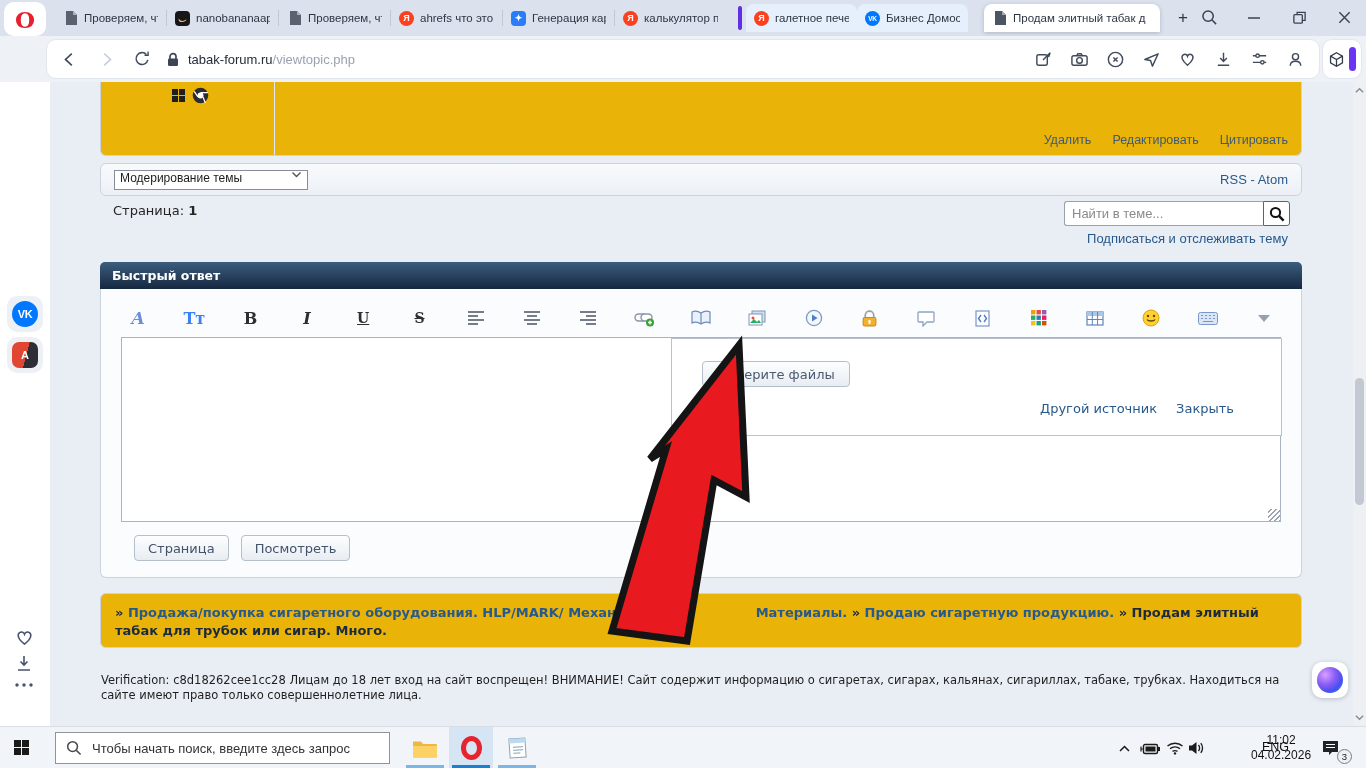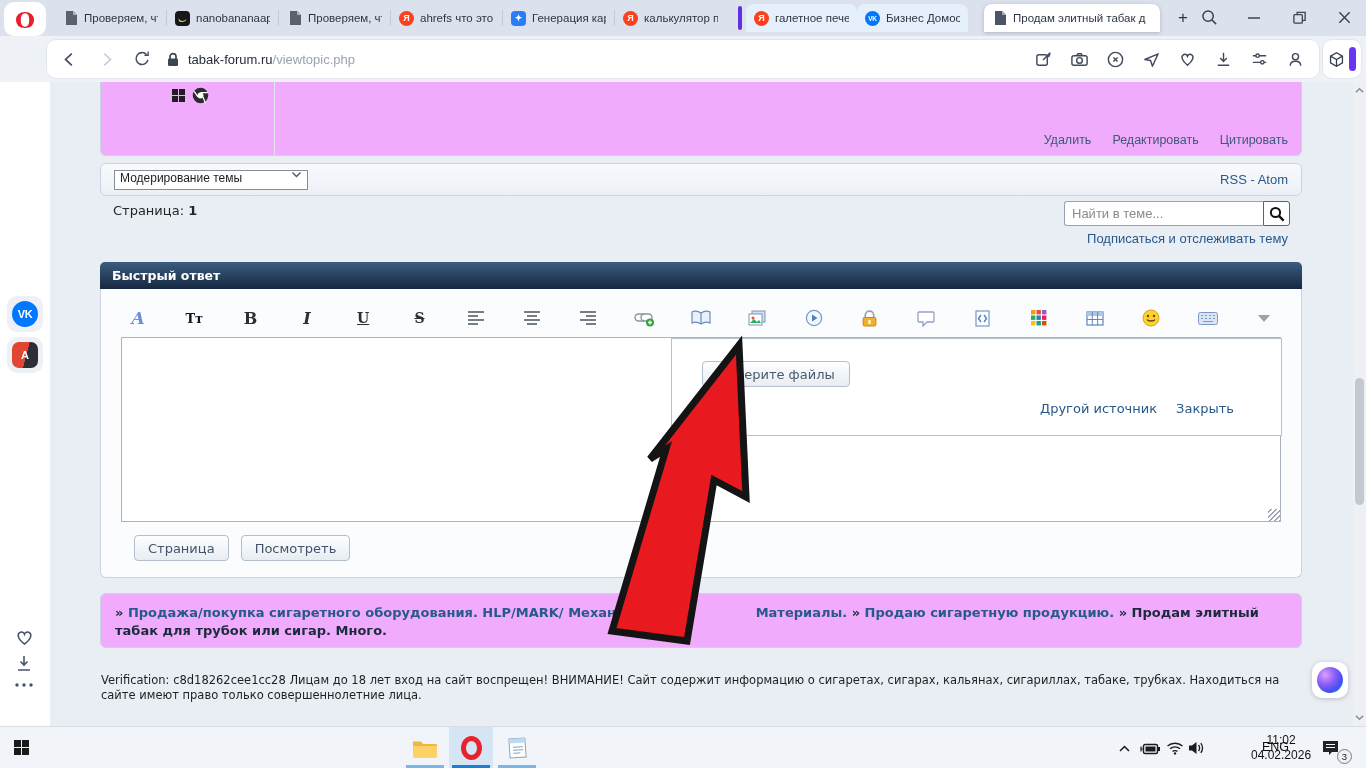--- a/index.html
+++ b/index.html
@@ -47,21 +47,21 @@
   .sidebar{position:absolute;left:0;top:82px;width:50px;bottom:42px;background:#fff}
   .stile{position:absolute;left:7px;width:36px;height:36px;background:#edf1f6;border-radius:10px;
     display:flex;align-items:center;justify-content:center}
   .vkapp{width:26px;height:26px;border-radius:50%;background:#0077ff;color:#fff;font-weight:bold;font-size:11px;
     display:flex;align-items:center;justify-content:center;letter-spacing:-.5px}
   .trapp{width:26px;height:26px;border-radius:7px;background:linear-gradient(105deg,#e04632 0 54%,#2e2e36 54% 100%);
     color:#fff;font-weight:bold;font-size:11px;display:flex;align-items:center;justify-content:center}
   .sico{position:absolute;left:14px;color:#46536b}
 
   
-  .box{position:absolute;left:100px;width:1202px;background:#f0abfc;border:1px solid #cbd3df;border-radius:6px}
+  .box{position:absolute;left:100px;width:1202px;background:#eab308;border:1px solid #cbd3df;border-radius:6px}
   .postbox{top:82px;height:74px;border-top:none;border-radius:0 0 6px 6px}
   .pdiv{position:absolute;left:173px;top:0;bottom:0;width:1px;background:#e2e7ee}
   .oslogos{position:absolute;left:71px;top:5px;display:flex;gap:7px;align-items:center}
   .postlinks{position:absolute;right:13px;top:51px;display:flex;gap:21px;font-size:12.5px;color:#3c5a78}
   .postlinks span{cursor:pointer}
 
   .modpanel{top:163px;height:33px;background:linear-gradient(#f8fafc,#ecf0f6)}
   .fselect{position:absolute;left:13px;top:6px;width:194px;height:20px;background:#fff;border:1px solid #848d98;
     font-size:12px;display:flex;align-items:flex-start;padding:0 5px;color:#1c1c1c}
   .fselect .chev{margin-left:auto}
@@ -398,21 +398,21 @@
 <a class="subscribe lnk">Подписаться и отслеживать тему</a>
 
 <div class="qrheader">Быстрый ответ</div>
 
 <div class="box formbox">
   <div class="toolbar">
     <span class="tbi">
         <span class="glyph" style="font-style:italic;color:#6c8ed8;font-size:17px">A</span>
       </span>
     <span class="tbi">
-        <span class="glyph" style="font-size:13px;color:#0f172a">Tт</span>
+        <span class="glyph" style="font-size:16px;color:#3b82f6">Tт</span>
       </span>
     <span class="tbi">
         <span class="glyph" style="font-size:16px">B</span>
       </span>
     <span class="tbi">
         <span class="glyph" style="font-style:italic;font-size:16px">I</span>
       </span>
     <span class="tbi">
         <span class="glyph" style="font-size:14px;text-decoration:underline">U</span>
       </span>
@@ -570,20 +570,29 @@
 
 <div class="taskbar">
   <span class="startbtn">
       <svg width="15" height="15" viewBox="0 0 15 15">
         <rect width="7" height="7" fill="#1a1a1a"></rect>
         <rect x="8" width="7" height="7" fill="#1a1a1a"></rect>
         <rect y="8" width="7" height="7" fill="#1a1a1a"></rect>
         <rect x="8" y="8" width="7" height="7" fill="#1a1a1a"></rect>
       </svg>
     </span>
+  <div class="tsearch">
+    <span>
+        <svg width="16" height="16" viewBox="0 0 17 17" fill="none" stroke="#4a4a4a" stroke-width="1.6">
+          <circle cx="7" cy="7" r="5.2"></circle>
+          <path d="M11 11l4.5 4.5"></path>
+        </svg>
+      </span>
+    <input placeholder="Чтобы начать поиск, введите здесь запрос" style="">
+  </div>
   <div class="aslot" style="left:403px">
     <svg width="26" height="20" viewBox="0 0 26 20">
         <path d="M1 3.5h8l2 2.5h13a1 1 0 0 1 1 1v11a1.5 1.5 0 0 1-1.5 1.5h-21A1.5 1.5 0 0 1 1 18z" fill="#f0b73e"></path>
         <path d="M1 8h24v10a1.5 1.5 0 0 1-1.5 1.5h-21A1.5 1.5 0 0 1 1 18z" fill="#fcd267"></path>
       </svg>
     <span class="ul"></span>
   </div>
   <div class="aslot active" style="left:449px">
     <span class="operaO"></span>
     <span class="ul"></span>

